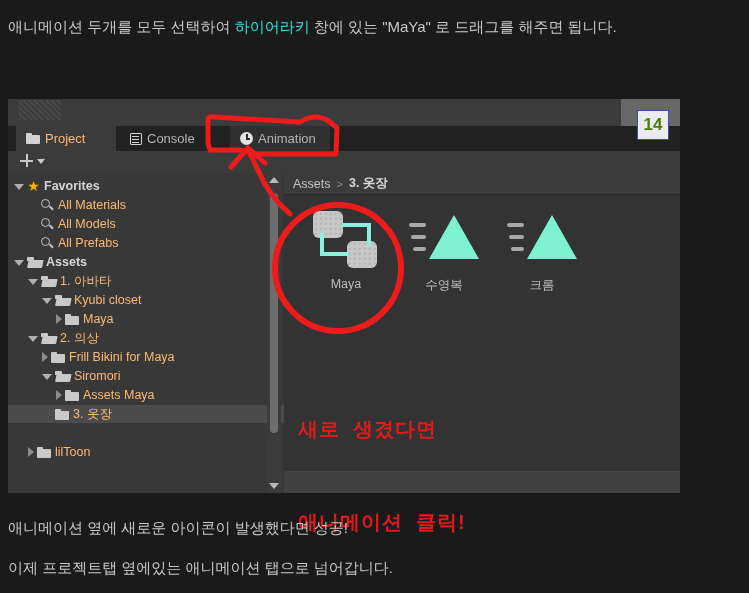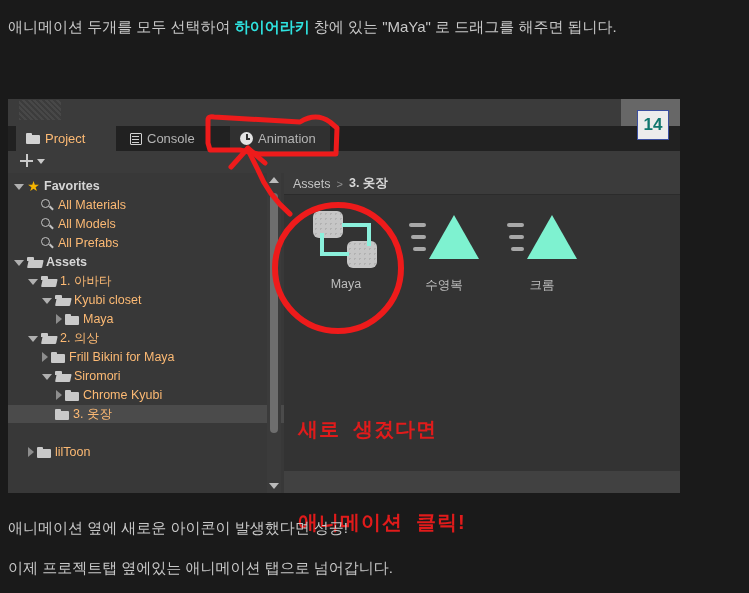--- a/index.html
+++ b/index.html
@@ -6,21 +6,21 @@
   body{
     width:749px;height:593px;
     background:#1a1a1a;
     font-family:"Liberation Sans","DejaVu Sans",sans-serif;
     overflow:hidden;position:relative;
   }
   .doc-text{
     color:#c8c8c8;font-size:15px;line-height:20px;
     position:absolute;white-space:nowrap;
   }
-  .hl-cyan{color:#2fe3e0;font-weight:bold;margin-top:20px;}
+  .hl-cyan{color:#2fe3e0;font-weight:normal;margin-top:20px;}
 
   
   #unity-window{
     position:absolute;left:8px;top:99px;width:672px;height:394px;
     background:#282828;
   }
   
   #editor-toolbar{
     position:absolute;left:0;top:0;width:672px;height:27px;
     background:#3b3b3b;border-bottom:1px solid #202020;
@@ -248,21 +248,21 @@
   
   .anno{position:absolute;pointer-events:none;}
   #anno-red-text{
     position:absolute;left:298px;top:352px;
     color:#e01b1b;font-size:20px;font-weight:bold;line-height:31px;
     white-space:pre;letter-spacing:1px;
   }
   #badge-14{
     position:absolute;left:637px;top:110px;width:32px;height:30px;
     background:#ececec;border:1.5px solid #3b4fa0;box-sizing:border-box;
-    color:#0f766e;font-size:17px;font-weight:bold;
+    color:#4d7c0f;font-size:17px;font-weight:bold;
     display:flex;align-items:center;justify-content:center;
   }
 </style>
 </head>
 <body>
 
 <div class="doc-text" style="left:8px;top:17px;">
   <span>애니메이션 두개를 모두 선택하여 </span><span class="hl-cyan">하이어라키</span><span> 창에 있는 "MaYa" 로 드래그를 해주면 됩니다.</span>
 </div>
 
@@ -348,21 +348,21 @@
         <span>Frill Bikini for Maya</span>
       </div>
       <div class="row" style="top: 194px; padding-left: 34px;">
         <span class="arrow down"></span>
         <span class="folder-open fi"></span>
         <span>Siromori</span>
       </div>
       <div class="row" style="top: 213px; padding-left: 48px;">
         <span class="arrow right"></span>
         <span class="folder-closed fi"></span>
-        <span>Chrome Kyubi</span>
+        <span>Assets Maya</span>
       </div>
       <div class="row sel" style="top: 232px; padding-left: 34px;">
         <span class="arrow none"></span>
         <span class="folder-closed fi"></span>
         <span>3. 옷장</span>
       </div>
       <div class="row" style="top: 270px; padding-left: 20px;">
         <span class="arrow right"></span>
         <span class="folder-closed fi"></span>
         <span>lilToon</span>

